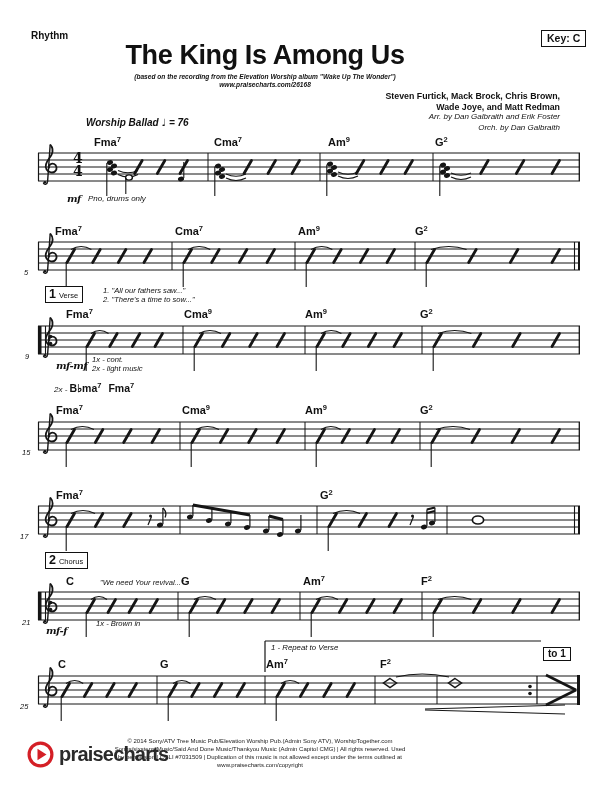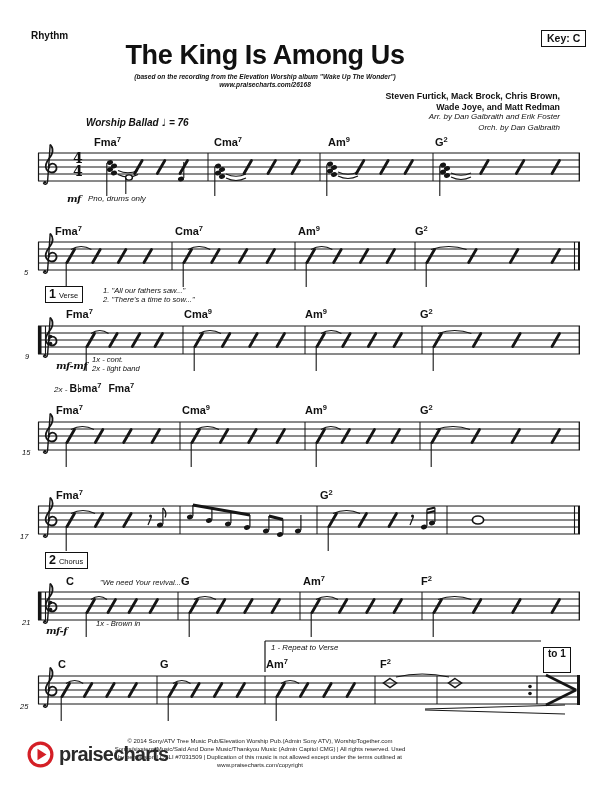--- a/index.html
+++ b/index.html
@@ -23,21 +23,21 @@
   .mnum{font-size:7.5px;font-style:italic;}
   .dyn{font-family:"DejaVu Serif",serif;font-weight:bold;font-style:italic;font-size:10px;letter-spacing:-0.5px;}
   .pnote{font-size:8px;font-style:italic;}
   .cue{font-size:7.6px;font-style:italic;line-height:9.3px;white-space:nowrap;}
   .rehearsal{border:1.6px solid #111;padding:0 4px 1px 3px;background:#fff;display:flex;align-items:baseline;gap:3px;}
   .rnum{font-size:12.5px;font-weight:bold;}
   .rlabel{font-size:7.5px;}
   .altline{font-size:8px;font-style:italic;white-space:nowrap;}
   .altch{font-weight:bold;font-style:normal;font-size:10.5px;}
   .volta{font-size:7.8px;font-style:italic;}
-  .jumpbox{border:1.5px solid #111;padding:0 4px 13px;font-weight:bold;font-size:10px;background:#fff;}
+  .jumpbox{border:1.5px solid #111;padding:0 4px 1px;font-weight:bold;font-size:10px;background:#fff;}
   .logo{display:flex;align-items:center;gap:5px;}
   .logotext{font-size:20px;font-weight:bold;color:#2a2a2a;letter-spacing:-0.8px;}
   .copy{text-align:center;font-size:6px;line-height:8px;color:#222;}
   .copy div{white-space:nowrap;}
   svg#notation{position:absolute;left:0;top:0;}
 </style>
 </head>
 <body>
 
 <div class="page">
@@ -429,21 +429,21 @@
     <span class="rnum">1</span>
     <span class="rlabel">Verse</span>
   </div>
   <div class="abs" style="left:103px;top:286px">
     <div class="cue">1. "All our fathers saw..."</div>
     <div class="cue">2. "There's a time to sow..."</div>
   </div>
   <div class="abs dyn" style="left:56px;top:360px">mf-mf</div>
   <div class="abs" style="left:92px;top:355px">
     <div class="cue">1x - cont.</div>
-    <div class="cue">2x - light band</div>
+    <div class="cue">2x - light music</div>
   </div>
 
   <div class="abs altline" style="left:54px;top:382px">
     <span>2x - </span><span class="altch">B♭ma</span><span class="sup">7</span><span class="altch" style="margin-left:7px">Fma</span><span class="sup">7</span>
   </div>
 
   <div class="abs rehearsal" style="left:45px;top:552px">
     <span class="rnum">2</span>
     <span class="rlabel">Chorus</span>
   </div>

